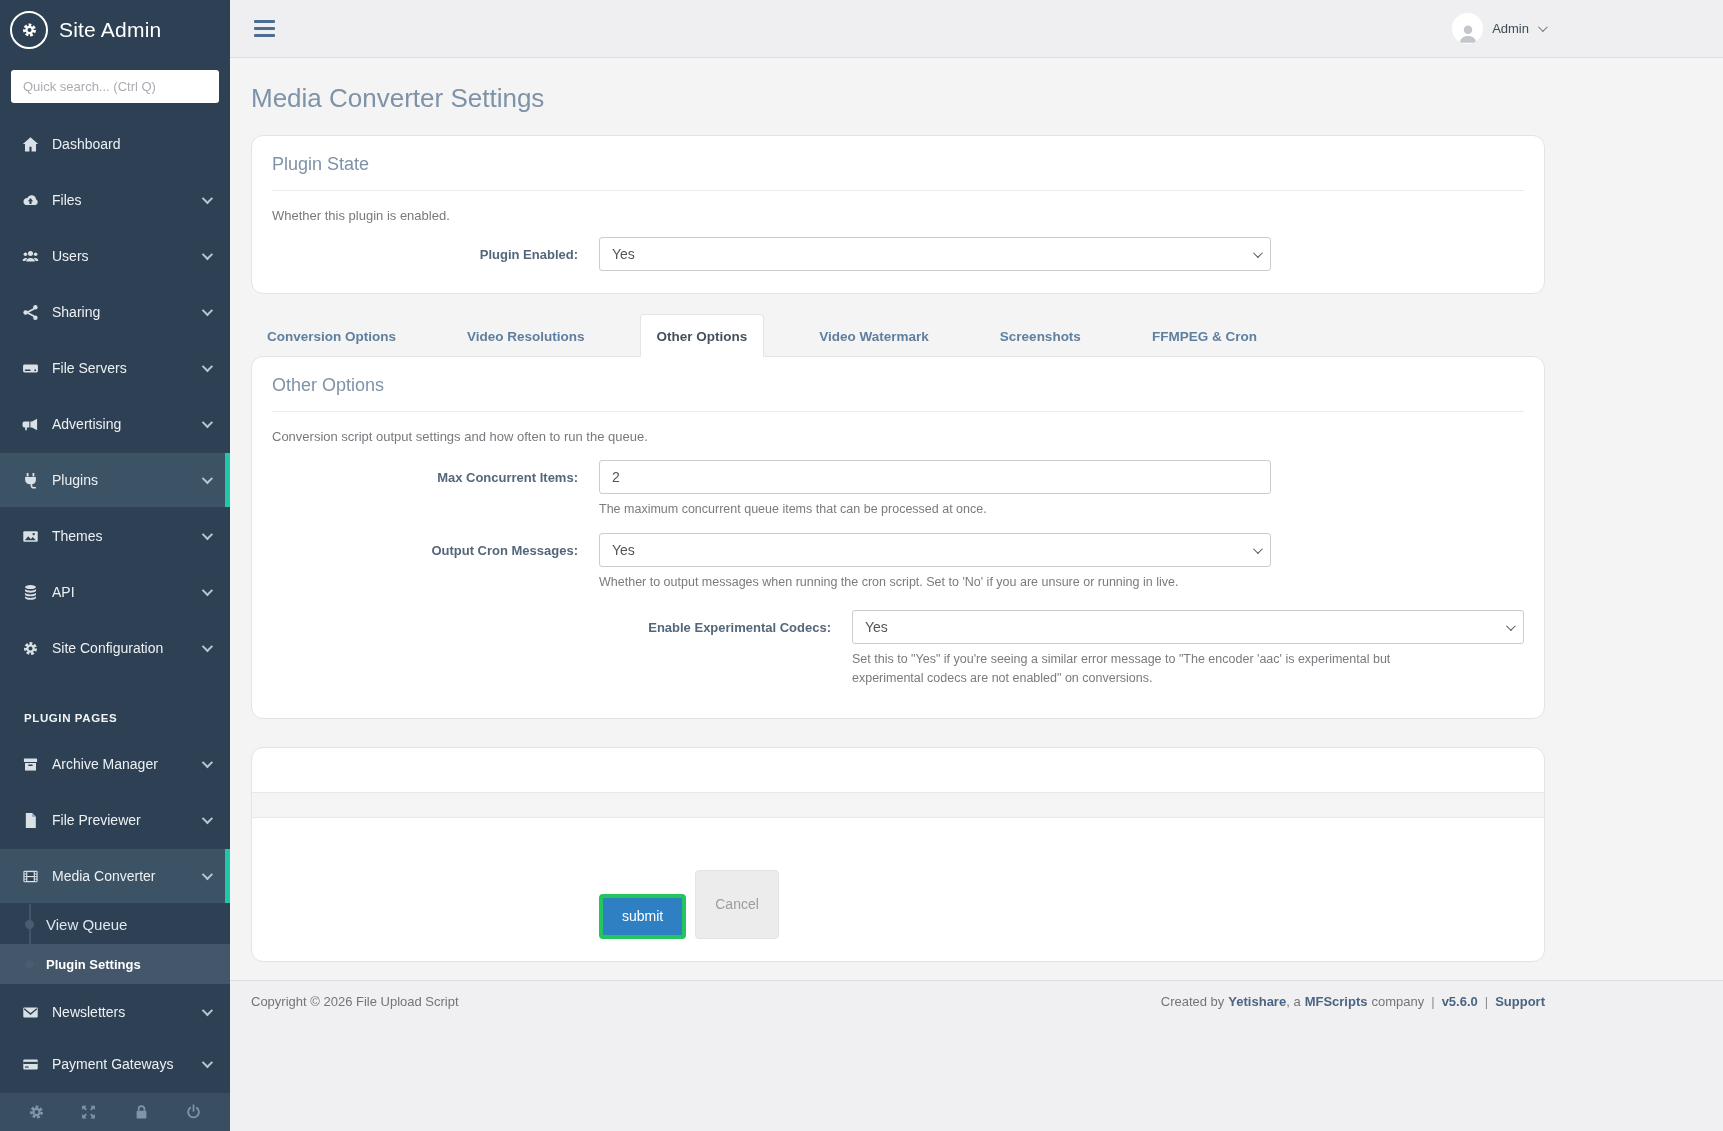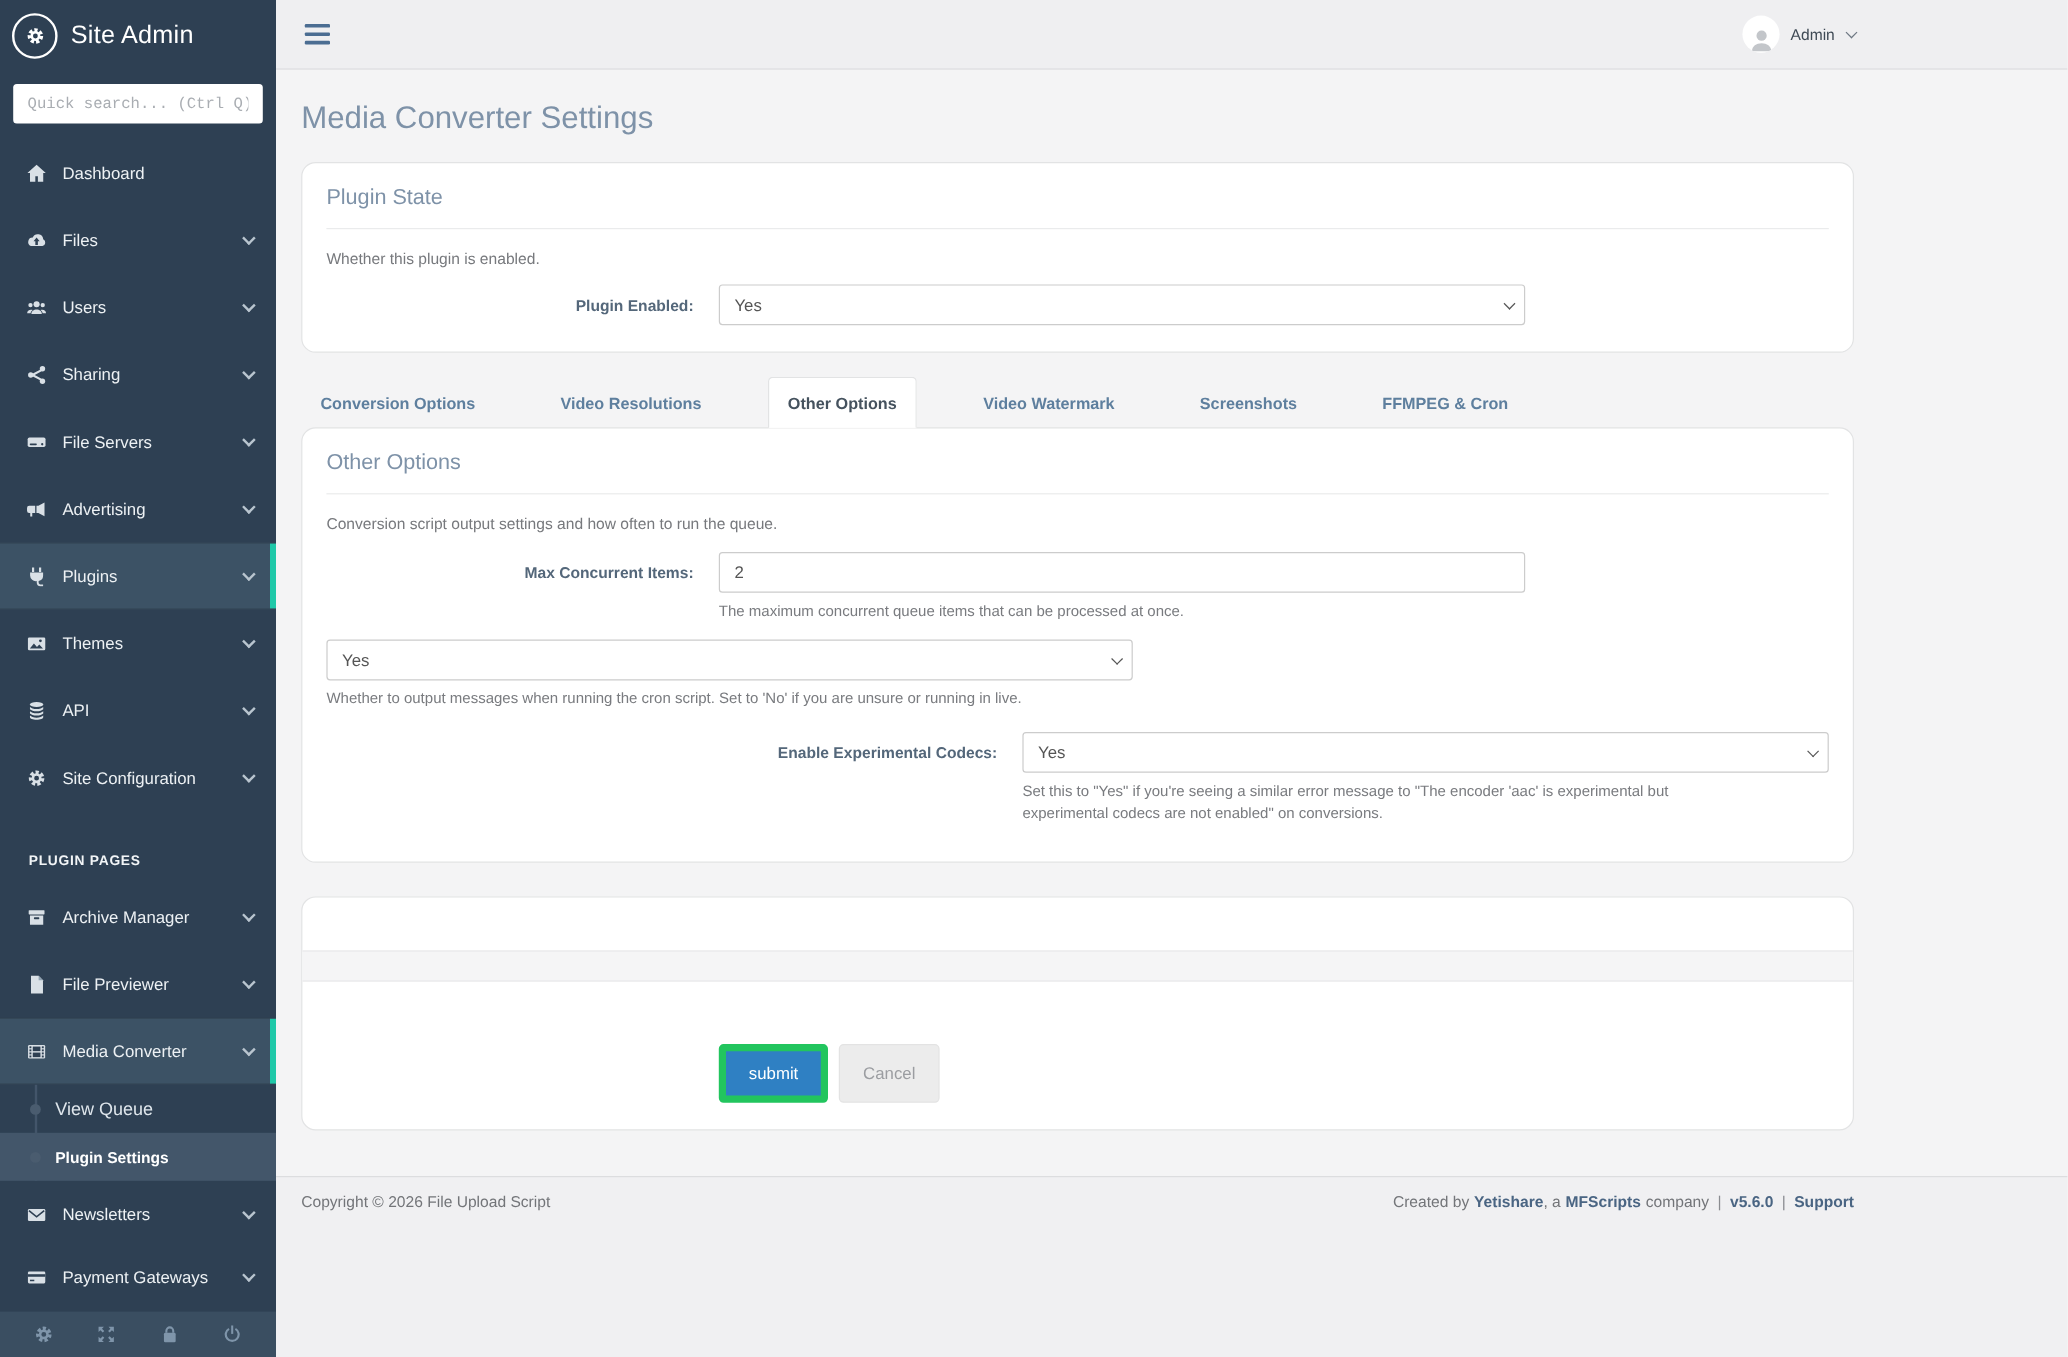--- a/index.html
+++ b/index.html
@@ -28,21 +28,21 @@
     font-family:"Liberation Sans",sans-serif;
     background:var(--main-bg);
     display:flex;
   }
   
   .sidebar{position:relative;width:230px;height:1131px;background:var(--sidebar-bg);flex:0 0 230px;overflow:hidden;}
   .brand{display:flex;align-items:center;gap:11px;padding:11px 12px 9px 10px;height:58px;}
   .brand-logo{width:38px;height:38px;border:2px solid #fff;border-radius:50%;display:flex;align-items:center;justify-content:center;flex:0 0 38px;}
   .brand-title{color:#fff;font-size:21px;letter-spacing:.2px;}
   .search-wrap{padding:12px 11px 13px;}
-  .search-input{width:100%;height:33px;border:none;border-radius:3px;background:#fff;padding:0 12px;font-size:13px;color:#444;font-family:Liberation Mono, monospace;outline:none;}
+  .search-input{width:100%;height:33px;border:none;border-radius:3px;background:#fff;padding:0 12px;font-size:13px;color:#444;font-family:Liberation Sans, sans-serif;outline:none;}
   .search-input::placeholder{color:#a9adb2;}
   .nav{position:relative;}
   .nav-item{position:relative;height:56px;display:flex;align-items:center;padding:0 20px 0 22px;cursor:pointer;}
   .nav-item .lbl{color:var(--ink);font-size:14px;margin-left:13px;flex:1;}
   .nav-item.active{background:var(--sidebar-active);border-top:1px solid rgba(0,0,0,.18);border-bottom:1px solid rgba(0,0,0,.18);}
   .nav-item.active::after{content:"";position:absolute;right:0;top:0;bottom:0;width:5px;background:var(--teal);}
   .icn{width:17px;height:17px;color:var(--icon);flex:0 0 17px;}
   .chev{width:8px;height:8px;border-right:2px solid var(--chev);border-bottom:2px solid var(--chev);transform:rotate(45deg) translateY(-2px);flex:0 0 8px;}
   .section-label{padding:36px 0 12px 24px;color:#f2f5f7;font-size:11.5px;font-weight:bold;letter-spacing:.6px;}
   .submenu{position:relative;}
@@ -86,21 +86,21 @@
   .tabs{display:flex;align-items:flex-end;margin-top:20px;position:relative;z-index:2;gap:39px;}
   .tab{padding:11px 16px 12px;font-size:13.5px;font-weight:bold;color:var(--tabink);cursor:pointer;white-space:nowrap;}
   .tab.active{background:#fff;border:1px solid var(--card-border);border-bottom:1px solid #fff;border-radius:4px 4px 0 0;padding:14px 16px 12px;margin-bottom:-1px;color:#45525e;}
   .card.attached{position:relative;z-index:1;}
   
   .action-card{margin-top:28px;}
   .action-card .spacer-top{height:44px;}
   .gray-band{height:26px;background:#f5f5f6;border-top:1px solid #e8e8ea;border-bottom:1px solid #e8e8ea;}
   .action-body{padding:52px 20px 22px 347px;display:flex;gap:9px;}
   .btn{border:none;border-radius:4px;font-size:14px;font-family:"Liberation Sans",sans-serif;cursor:pointer;padding:9px 19px;line-height:19px;}
-  .btn-primary{background:var(--blue);color:#fff;border:6px solid #22c55e;}
+  .btn-primary{background:var(--blue);color:#fff;border:4px solid #22c55e;margin-top:24px;}
   .btn-cancel{background:#ececec;color:#9b9da1;border:1px solid #e3e3e3;}
   
   .footer{flex:0 0 151px;background:#f0f0f2;border-top:1px solid var(--border);padding:13px 178px 0 21px;display:flex;align-items:flex-start;justify-content:space-between;}
   .footer-left{font-size:13px;color:#737579;}
   .footer-right{font-size:13px;color:#737579;white-space:nowrap;}
   .footer-right .b{font-weight:bold;color:#4a6583;text-decoration:none;}
   .footer-right .sep{margin:0 7px;color:#8a8c90;}
   .sp{margin-left:4px;}
 </style>
 </head>
@@ -431,20 +431,21 @@
 
         <div class="form-row">
           <div class="form-label">Max Concurrent Items:</div>
           <div class="form-ctl-col">
             <input class="text-input" type="text" value="2" style="">
             <div class="field-help">The maximum concurrent queue items that can be processed at once.</div>
           </div>
         </div>
 
         <div class="form-row">
+          <div class="form-label">Output Cron Messages:</div>
           <div class="form-ctl-col">
             <div class="select">
               <span class="sel-val">Yes</span>
               <span class="sel-chev"></span>
             </div>
             <div class="field-help">Whether to output messages when running the cron script. Set to 'No' if you are unsure or running in live.</div>
           </div>
         </div>
 
         <div class="form-row" style="margin-top:18px;justify-content:flex-end;">

